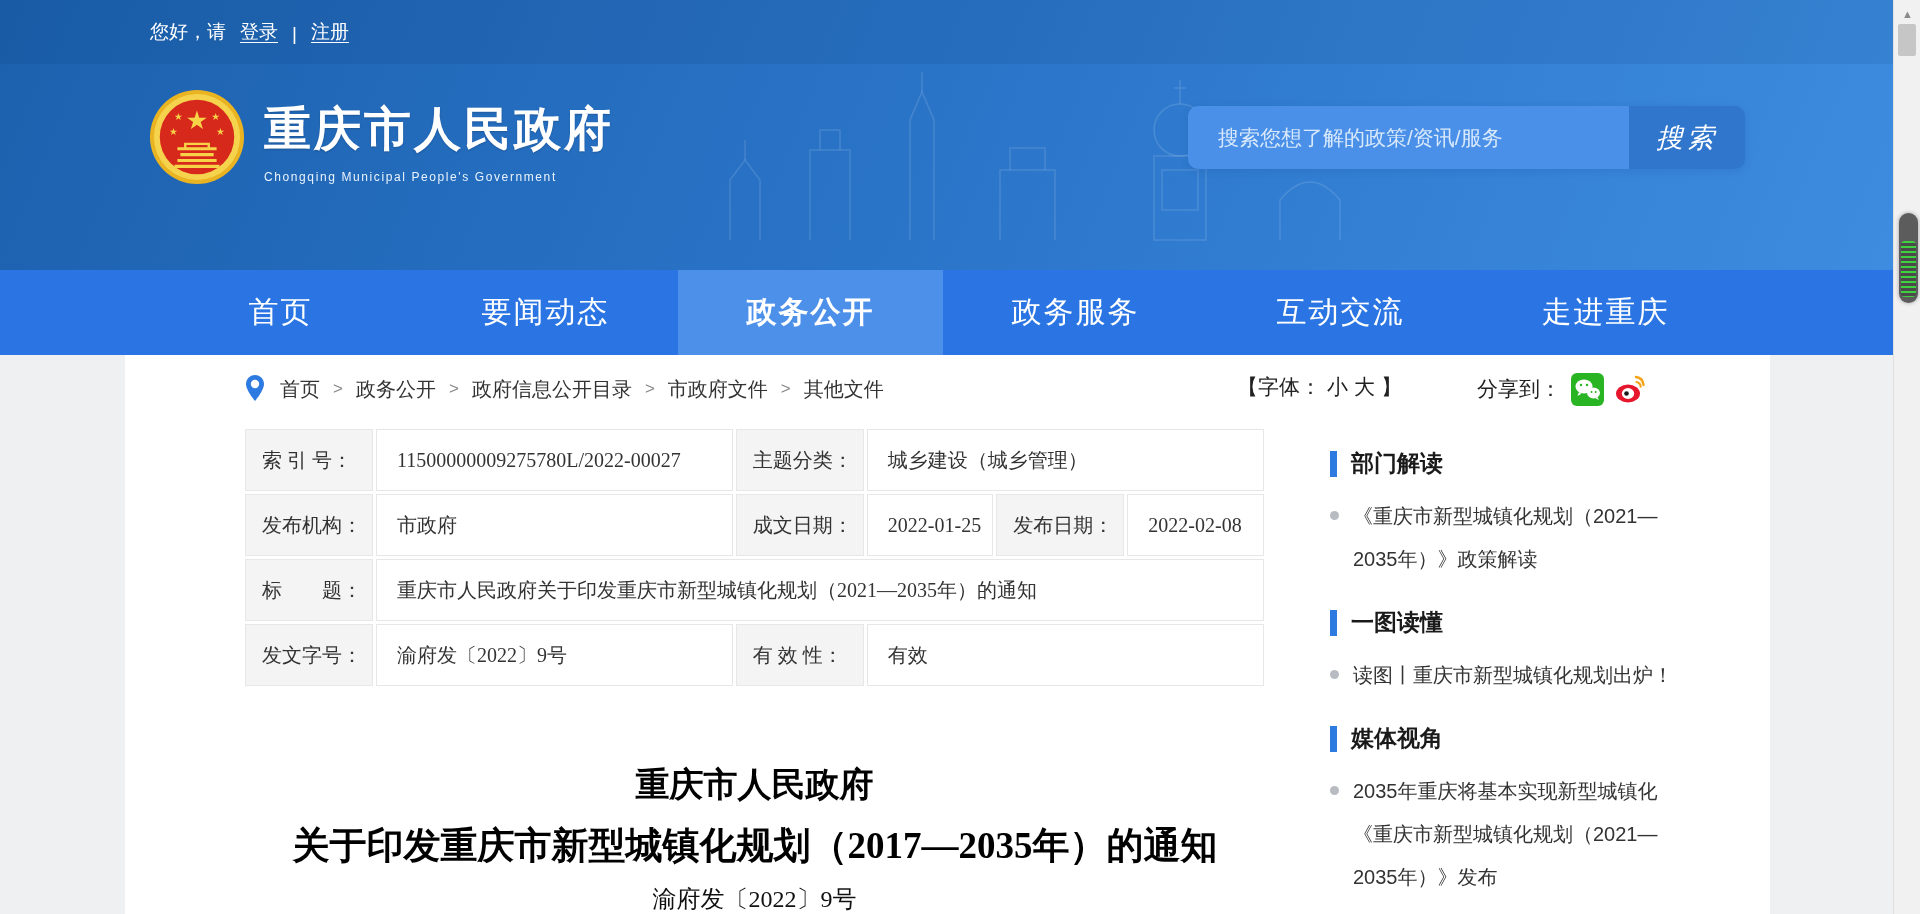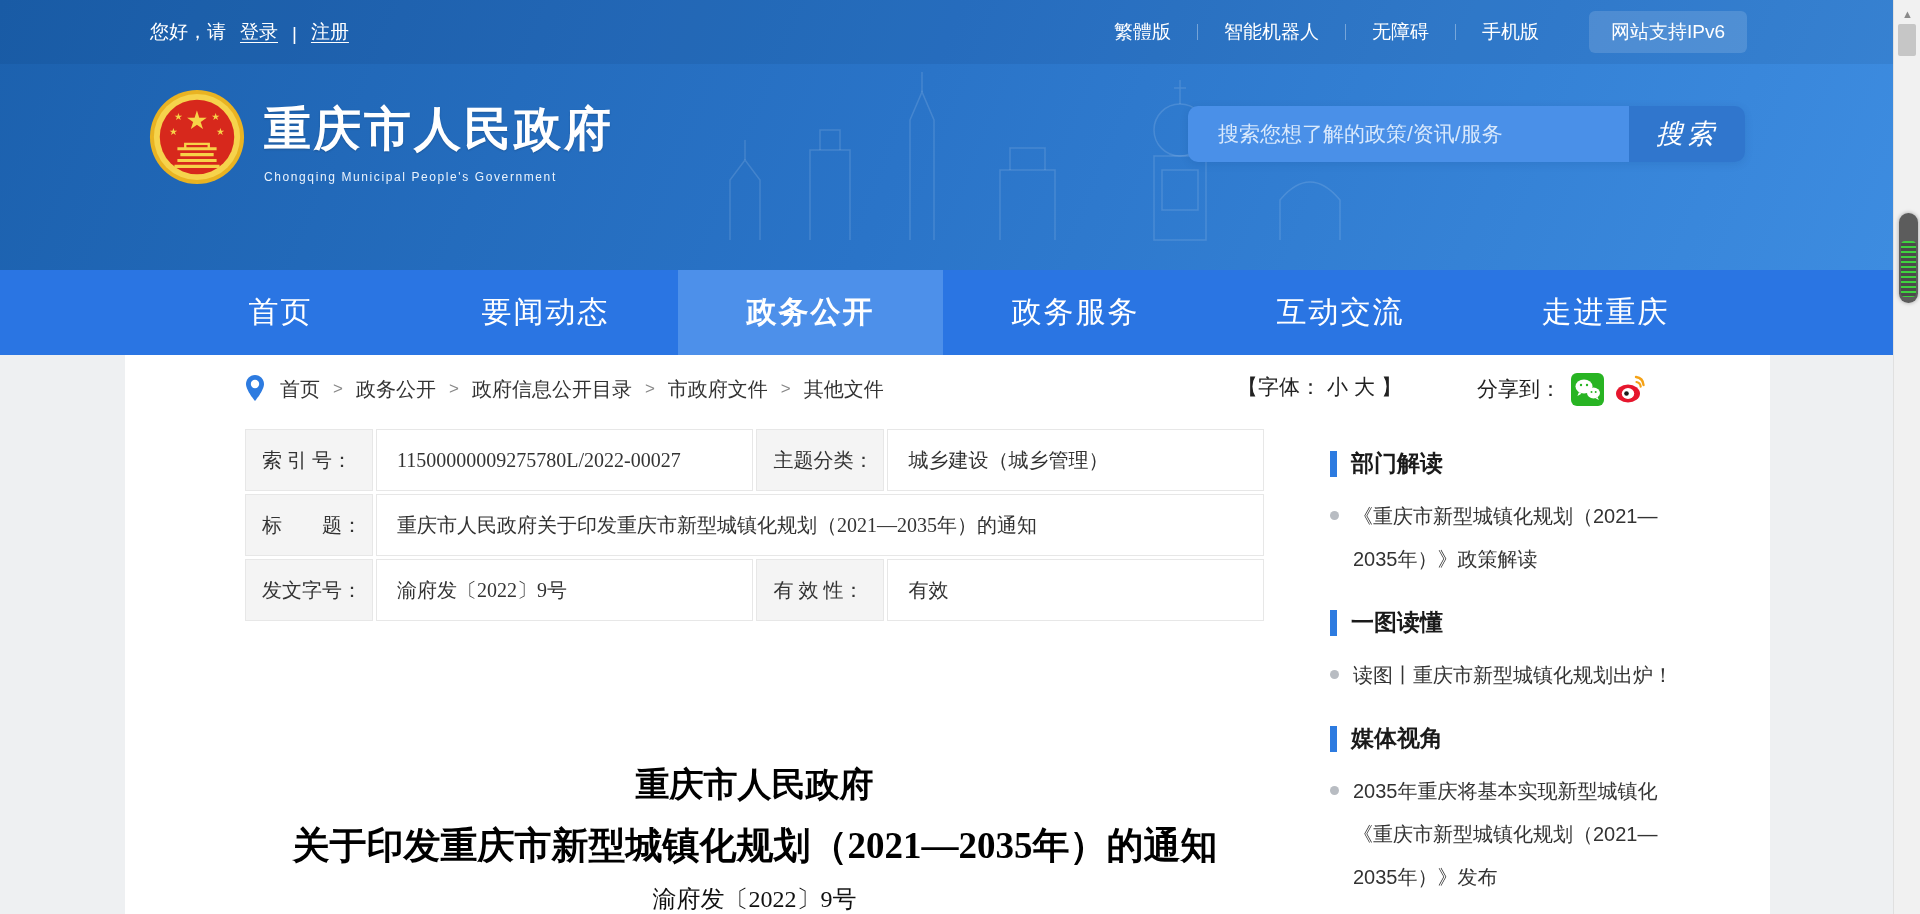--- a/index.html
+++ b/index.html
@@ -22,21 +22,21 @@
 
   .deco { position:absolute; left:700px; top:60px; opacity:0.8; pointer-events:none; }
 
   .logo { position:absolute; left:148px; top:88px; display:flex; cursor:pointer; }
   .emblem { width:98px; height:98px; flex:0 0 auto; }
   .logo-text { margin-left:18px; color:#fff; }
   .site-name { font-family:"Liberation Serif","DejaVu Serif",serif; font-weight:bold;
     font-size:47px; letter-spacing:3px; margin-top:10px; text-shadow:0 1px 2px rgba(0,0,0,0.18); }
   .site-name-en { font-size:12px; letter-spacing:1.6px; margin-top:9px; color:#eaf3fd; }
 
-  .search-box { position:absolute; left:1188px; top:106px; width:557px; height:56px;
+  .search-box { position:absolute; left:1188px; top:106px; width:557px; height:63px;
     display:flex; border-radius:10px; overflow:hidden; box-shadow:0 2px 8px rgba(10,50,110,0.12); }
   .search-input { width:441px; height:100%; border:none; outline:none; background:#4a90e8;
     color:#fff; font-size:21px; padding:0 30px; font-family:"Liberation Sans",sans-serif; }
   .search-input::placeholder { color:#d9e9fc; opacity:1; }
   .search-btn { width:116px; height:100%; border:none; background:#3076cd; color:#fff;
     font-size:27px; letter-spacing:4px; cursor:pointer; font-family:"Liberation Sans",sans-serif;font-style:italic; }
 
   
   .navbar { position:absolute; left:0; top:270px; width:1893px; height:85px; background:#2a75e3;
     display:flex; padding-left:148px; }
@@ -117,30 +117,20 @@
       <path d="M462 110 h36 v40 h-36 Z"></path>
     <path d="M580 180 V140 q30 -36 60 0 V180"></path>
   </svg>
 
   <div class="topbar">
     <div class="topbar-left">
       <span>您好，请</span>
       <a class="lnk">登录</a>
       <span>|</span>
       <a class="lnk">注册</a>
-    </div>
-    <div class="topbar-right">
-      <a class="quick-link">繁體版</a>
-      <span class="vsep"></span>
-      <a class="quick-link">智能机器人</a>
-      <span class="vsep"></span>
-      <a class="quick-link">无障碍</a>
-      <span class="vsep"></span>
-      <a class="quick-link">手机版</a>
-      <a class="ipv6-pill">网站支持IPv6</a>
     </div>
   </div>
 
   <div class="logo">
     <svg class="emblem" viewBox="0 0 100 100">
       <circle cx="50" cy="50" r="48" fill="#e9b322"></circle>
       <circle cx="50" cy="50" r="44" fill="#f6d34c"></circle>
       <circle cx="50" cy="50" r="38" fill="#d7281c"></circle>
       <text x="50" y="42" font-size="26" text-anchor="middle" fill="#f7d348">★</text>
       <text x="31" y="33" font-size="10" text-anchor="middle" fill="#f7d348">★</text>
@@ -231,34 +221,42 @@
           <col style="width:159px">
       </colgroup>
       <tbody>
           <tr>
         <td class="lbl">索 引 号：</td>
         <td class="val">11500000009275780L/2022-00027</td>
         <td class="lbl">主题分类：</td>
         <td class="val" colspan="3">城乡建设（城乡管理）</td>
       </tr>
       <tr>
+        <td class="lbl">发布机构：</td>
+        <td class="val">市政府</td>
+        <td class="lbl">成文日期：</td>
+        <td class="val">2022-01-25</td>
+        <td class="lbl">发布日期：</td>
+        <td class="val">2022-02-08</td>
+      </tr>
+      <tr>
         <td class="lbl">标　　题：</td>
         <td class="val" colspan="5">重庆市人民政府关于印发重庆市新型城镇化规划（2021—2035年）的通知</td>
       </tr>
       <tr>
         <td class="lbl">发文字号：</td>
         <td class="val">渝府发〔2022〕9号</td>
         <td class="lbl">有 效 性：</td>
         <td class="val" colspan="3">有效</td>
       </tr>
     </tbody>
       </table>
 
     <div class="doc-title1">重庆市人民政府</div>
-    <div class="doc-title2">关于印发重庆市新型城镇化规划（2021—2035年）的通知</div>
+    <div class="doc-title2">关于印发重庆市新型城镇化规划（2017—2035年）的通知</div>
     <div class="doc-number">渝府发〔2022〕9号</div>
 
     <div class="sidebar">
       <div class="sb-section">
         <div class="sb-head">
           <span class="sb-bar"></span>
           <span class="sb-title">部门解读</span>
         </div>
         <ul class="sb-list">
           <li class="sb-item">《重庆市新型城镇化规划（2021—2035年）》政策解读</li>

